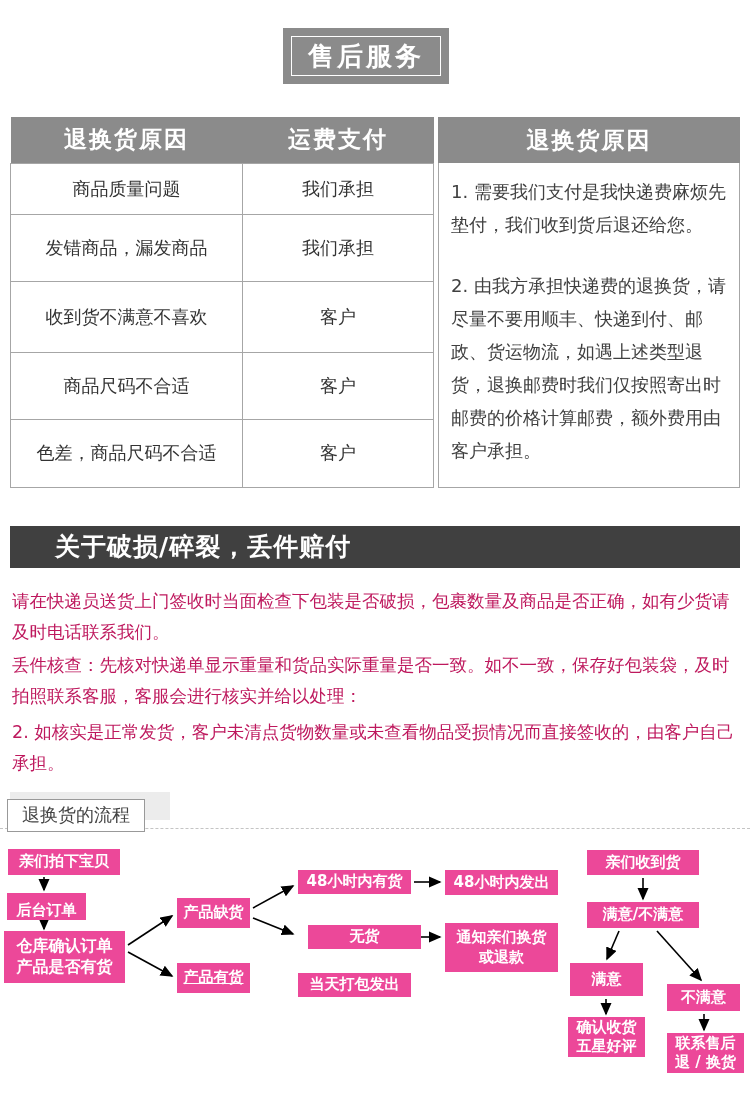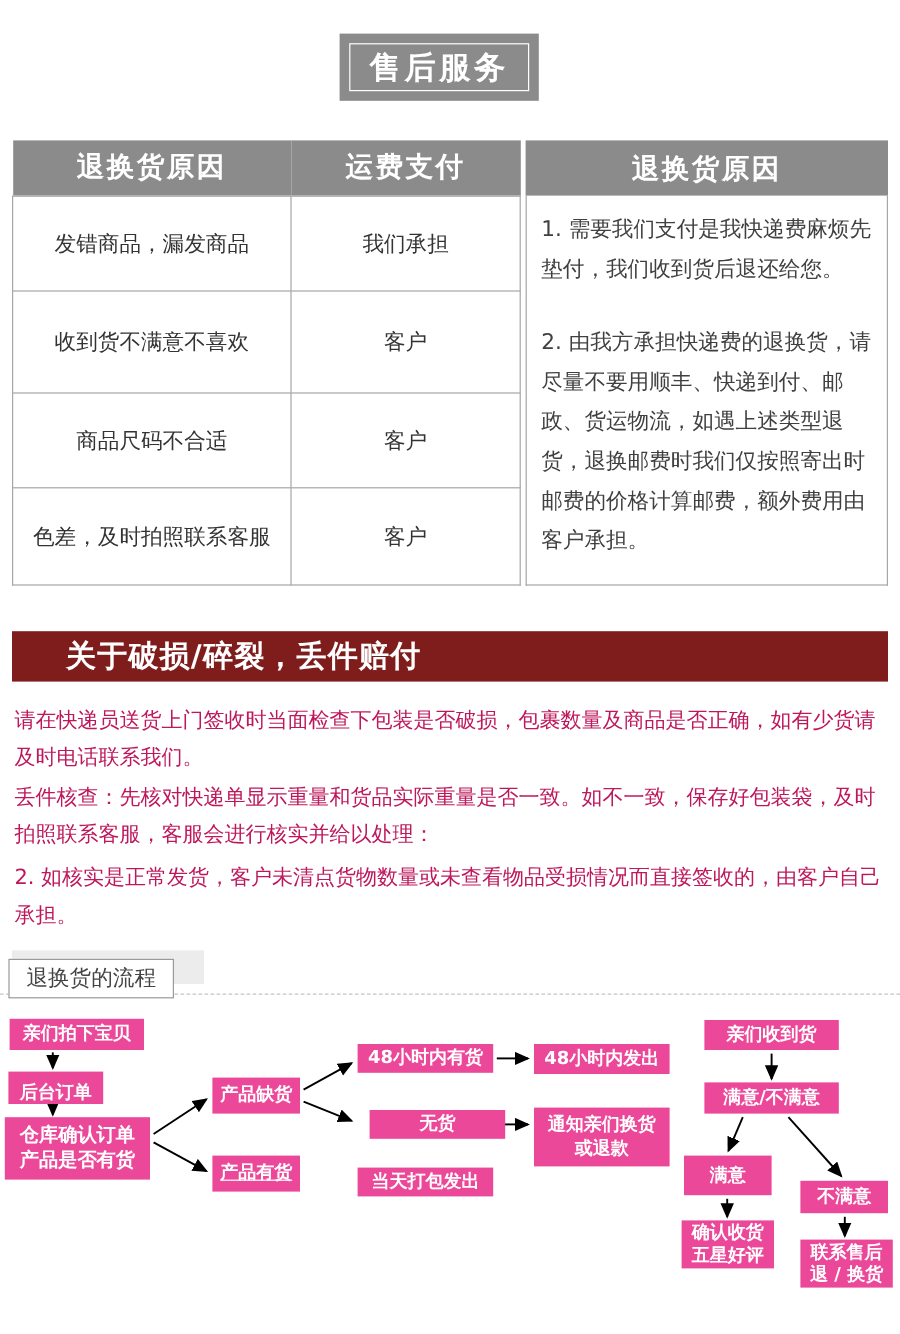--- a/index.html
+++ b/index.html
@@ -58,21 +58,21 @@
     border:1px solid #a6a6a6; border-top:none;
     padding:12px 10px 0 12px;
     font-size:18px; color:#404040; line-height:33px;
   }
   .notes-body p.first { margin-bottom:28px; }
 
   
   .damage-banner {
     position:absolute; left:10px; top:526px;
     width:730px; height:42px;
-    background:#7f1d1d; color:#ffffff;
+    background:#404040; color:#ffffff;
     font-size:25px; font-weight:bold; letter-spacing:1px;
     line-height:42px; padding-left:45px;
   }
 
   
   .damage-text {
     position:absolute; left:12px; top:586px; width:727px;
     font-size:17.5px; color:#be185d; line-height:31px;
   }
   .damage-text p { margin-bottom:2px; }
@@ -135,34 +135,38 @@
           <col class="c1">
           <col class="c2">
         </colgroup>
       <thead>
         <tr>
           <th>退换货原因</th>
           <th>运费支付</th>
         </tr>
       </thead>
       <tbody>
+        <tr class="r0">
+          <td>商品质量问题</td>
+          <td>我们承担</td>
+        </tr>
         <tr class="r1">
           <td>发错商品，漏发商品</td>
           <td>我们承担</td>
         </tr>
         <tr class="r2">
           <td>收到货不满意不喜欢</td>
           <td>客户</td>
         </tr>
         <tr class="r3">
           <td>商品尺码不合适</td>
           <td>客户</td>
         </tr>
         <tr class="r4">
-          <td>色差，及时拍照联系客服</td>
+          <td>色差，商品尺码不合适</td>
           <td>客户</td>
         </tr>
       </tbody>
     </table>
 
     <div class="notes">
       <div class="notes-header">退换货原因</div>
       <div class="notes-body">
         <p class="first">1. 需要我们支付是我快递费麻烦先垫付，我们收到货后退还给您。</p>
         <p>2. 由我方承担快递费的退换货，请尽量不要用顺丰、快递到付、邮政、货运物流，如遇上述类型退货，退换邮费时我们仅按照寄出时邮费的价格计算邮费，额外费用由客户承担。</p>

